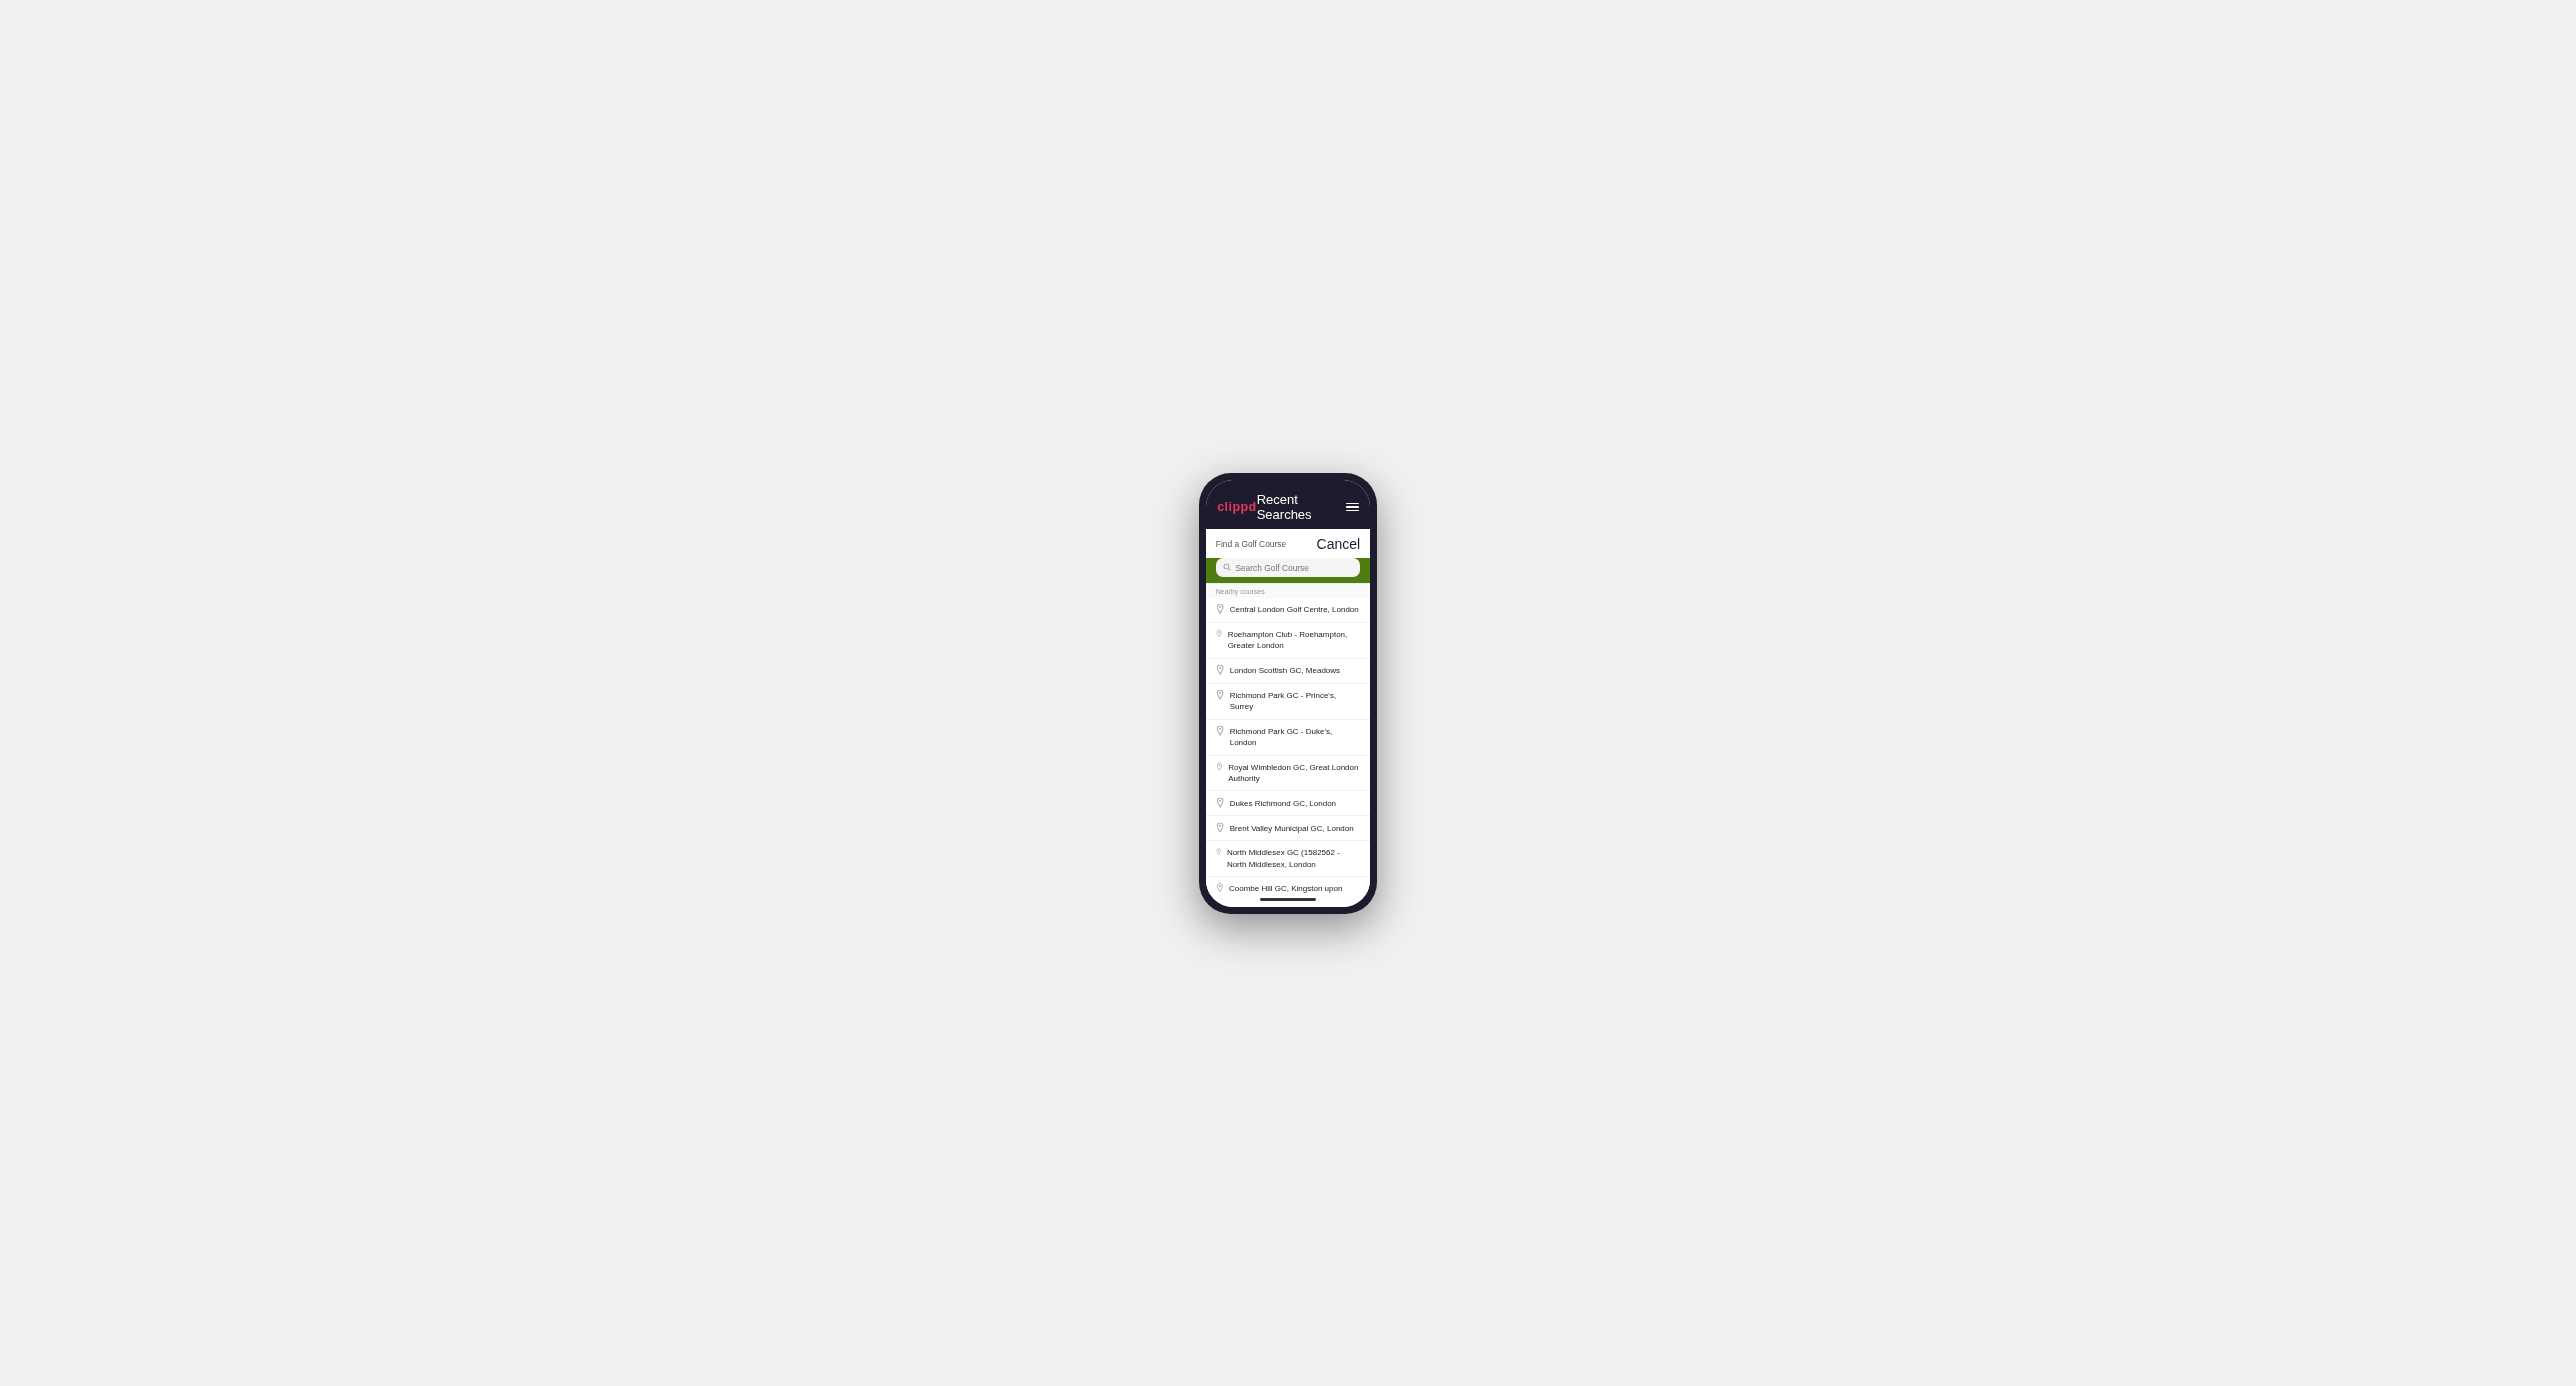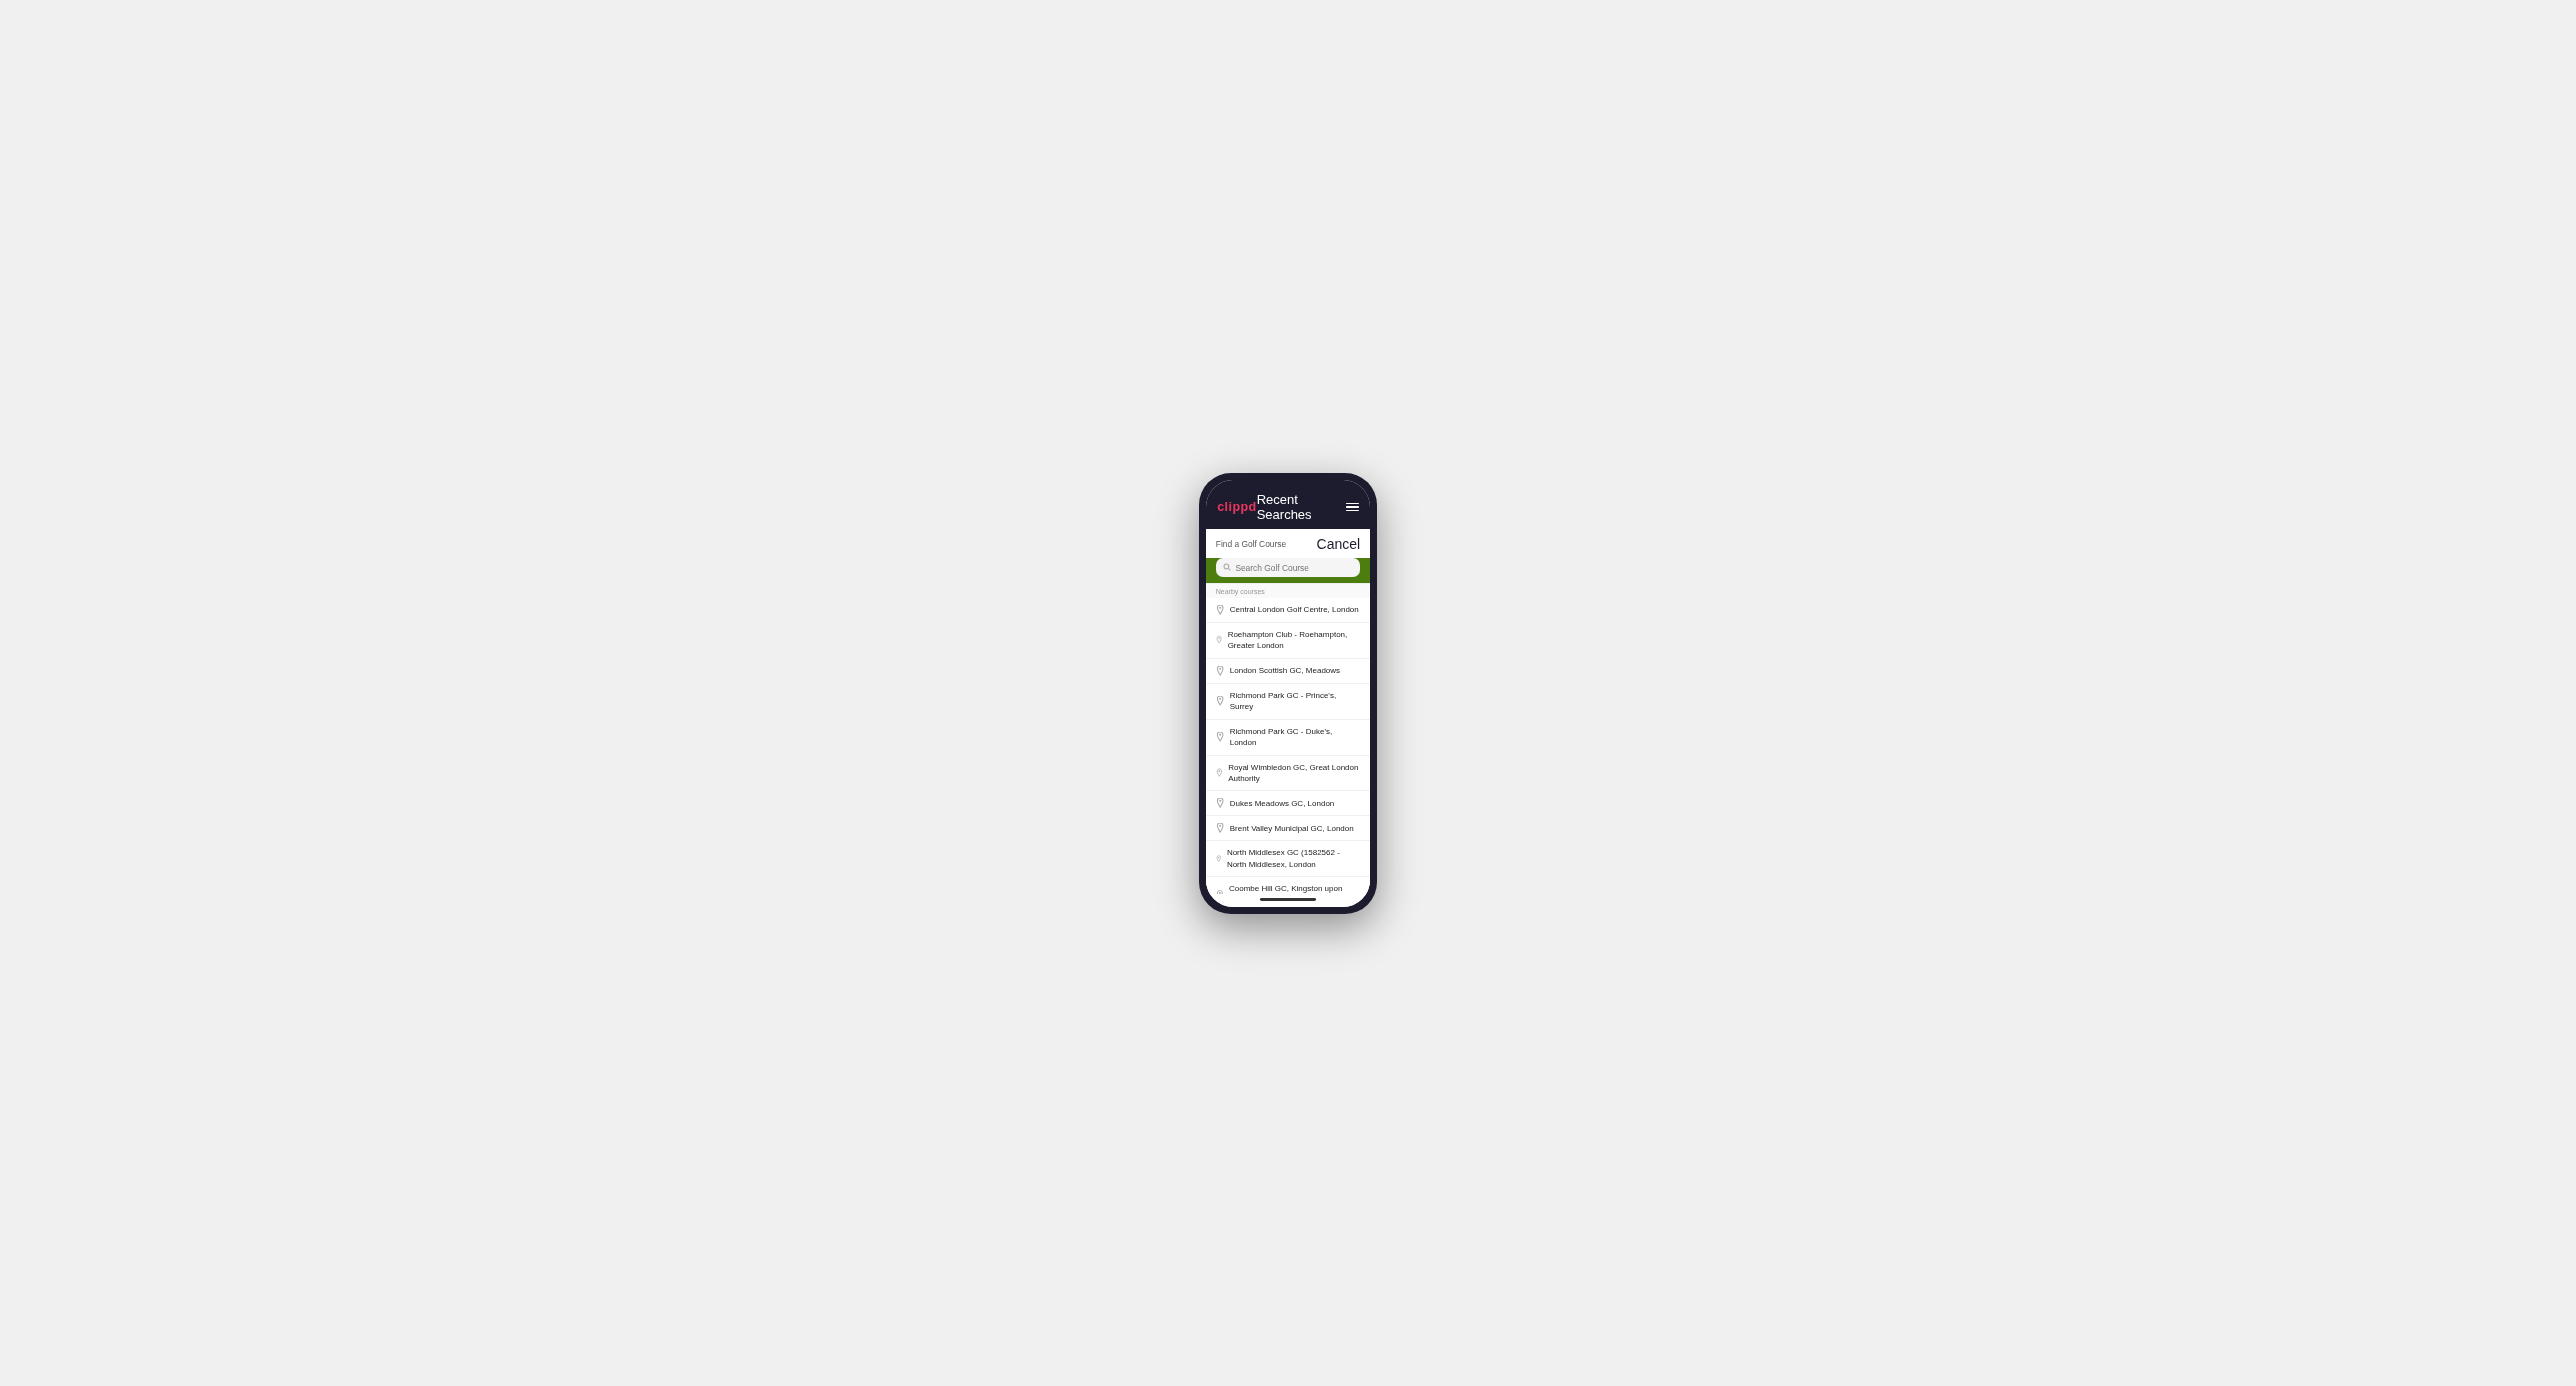--- a/index.html
+++ b/index.html
@@ -156,21 +156,20 @@
       border-top: 0.7px solid #eeeeee;
     }
 
     .course-list {
       list-style: none;
       background: #ffffff;
     }
 
     .course-item {
       display: flex;
-      align-items: center;
       padding: 6.3px 9.8px;
       border-bottom: 0.7px solid #f0f0f0;
       cursor: pointer;
       gap: 5.6px;
     }
 
     .location-pin-svg {
       width: 8.4px;
       height: 9.8px;
       fill: none;
@@ -279,21 +278,21 @@
         <path d="M6 0C3.79 0 2 1.79 2 4c0 3 4 9 4 9s4-6 4-9c0-2.21-1.79-4-4-4z"></path>
         <circle cx="6" cy="4" r="1.5" fill="#aaaaaa" stroke="none"></circle>
       </svg>
       <span class="course-name">Royal Wimbledon GC, Great London Authority</span>
     </li>
             <li class="course-item">
       <svg class="location-pin-svg" viewBox="0 0 12 14">
         <path d="M6 0C3.79 0 2 1.79 2 4c0 3 4 9 4 9s4-6 4-9c0-2.21-1.79-4-4-4z"></path>
         <circle cx="6" cy="4" r="1.5" fill="#aaaaaa" stroke="none"></circle>
       </svg>
-      <span class="course-name">Dukes Meadows GC, London</span>
+      <span class="course-name">Dukes Richmond GC, London</span>
     </li>
             <li class="course-item">
       <svg class="location-pin-svg" viewBox="0 0 12 14">
         <path d="M6 0C3.79 0 2 1.79 2 4c0 3 4 9 4 9s4-6 4-9c0-2.21-1.79-4-4-4z"></path>
         <circle cx="6" cy="4" r="1.5" fill="#aaaaaa" stroke="none"></circle>
       </svg>
       <span class="course-name">Brent Valley Municipal GC, London</span>
     </li>
             <li class="course-item">
       <svg class="location-pin-svg" viewBox="0 0 12 14">

